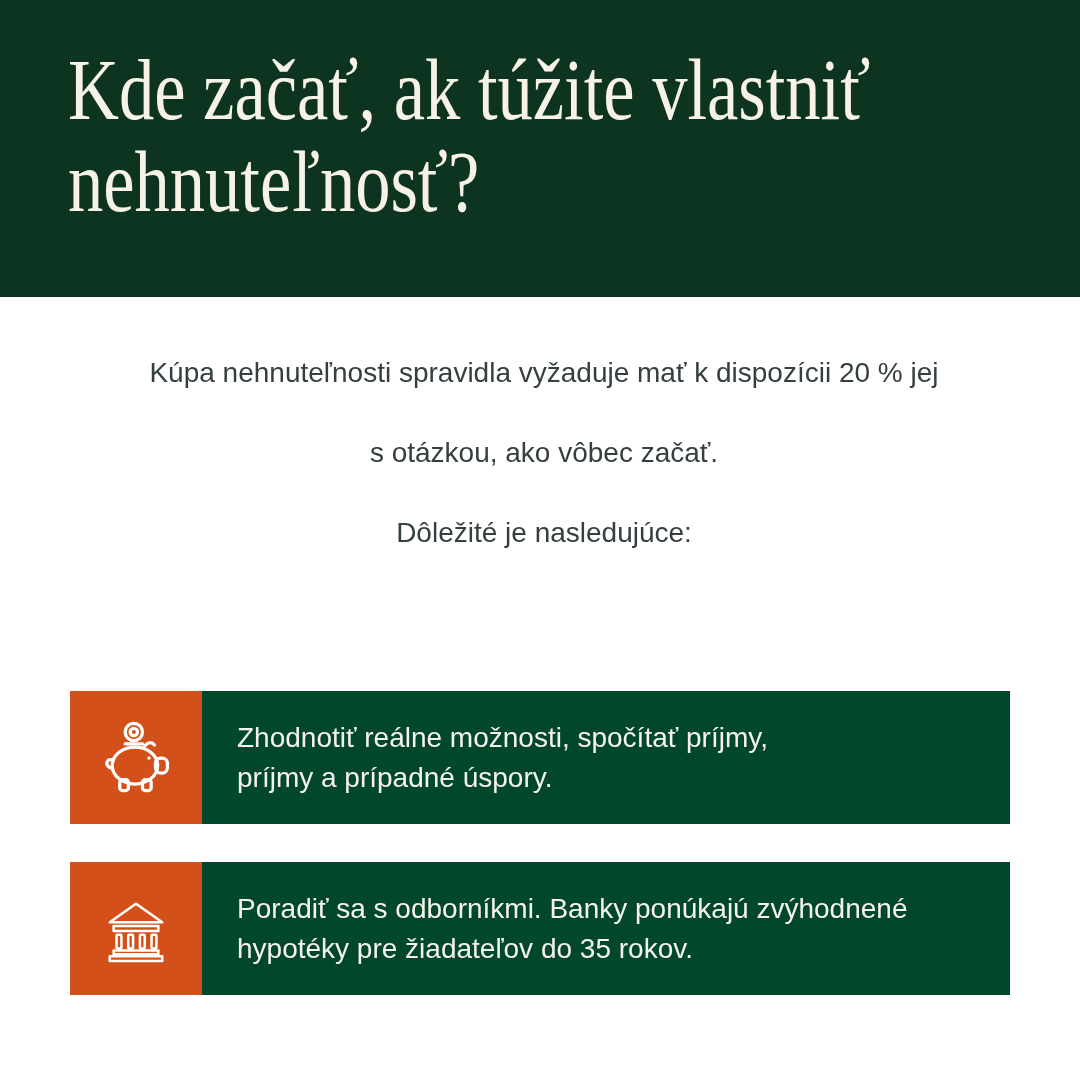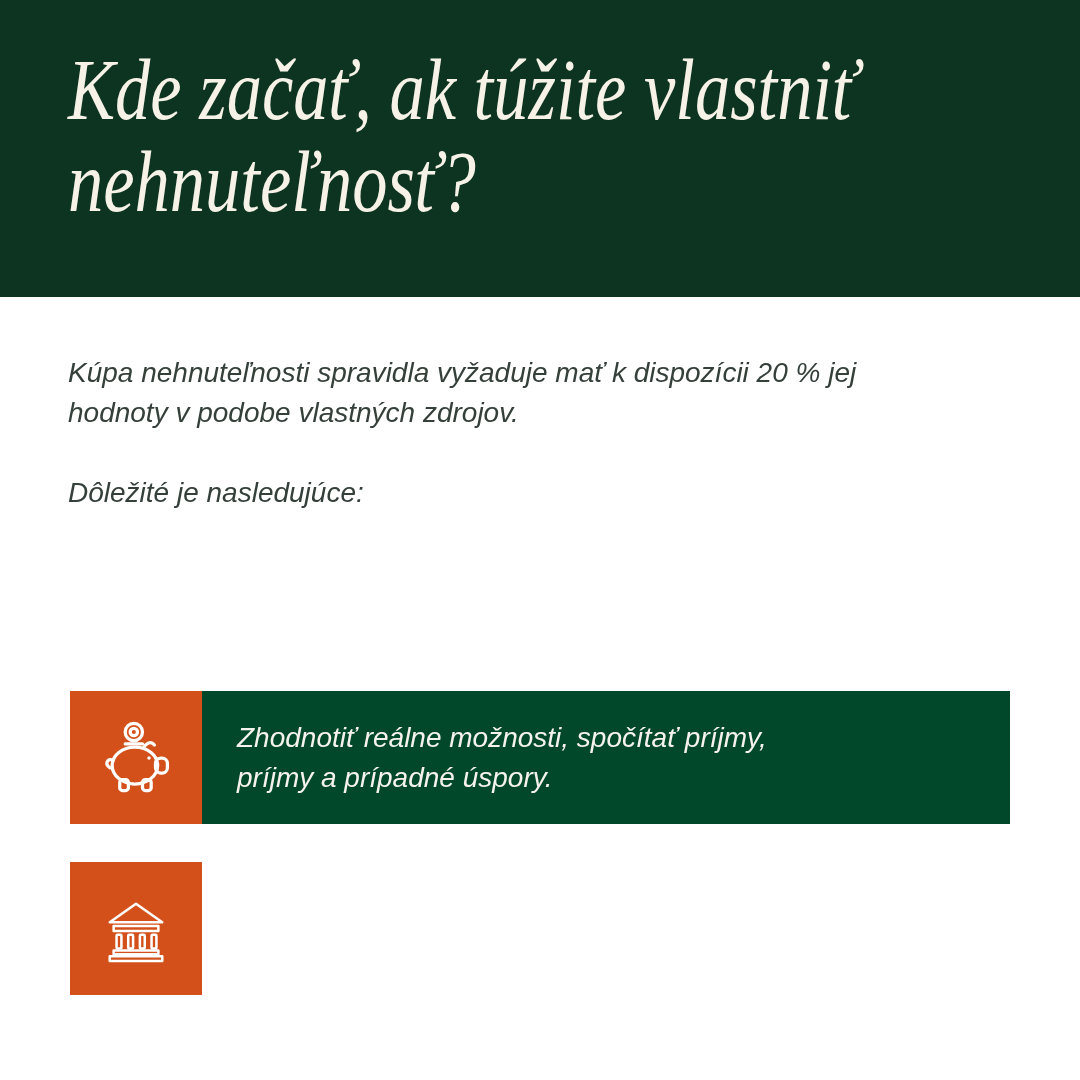--- a/index.html
+++ b/index.html
@@ -3,21 +3,20 @@
 <meta charset="utf-8">
 <style>
   html, body { margin: 0; padding: 0; }
   body { font-family: "Liberation Sans", "DejaVu Sans", sans-serif; }
   .canvas {
     position: relative;
     width: 1080px;
     height: 1080px;
     background: var(--page-bg, #ffffff);
     overflow: hidden;
-    font-style: italic;
   }
   .header {
     box-sizing: border-box;
     width: 1080px;
     height: 297px;
     background: var(--header-green, #0d3420);
     padding: 44px 60px 0 68px;
   }
   .title {
     font-family: "Liberation Serif", "DejaVu Serif", serif;
@@ -31,20 +30,21 @@
   }
   .intro {
     margin: 56px 60px 0 68px;
   }
   .para {
     margin: 0 0 40px 0;
     font-size: 28px;
     line-height: 40px;
     color: var(--body-text, #35403a);
     white-space: nowrap;
+    text-align: center;
   }
   .para:last-child { margin-bottom: 12px; }
   .steps {
     position: absolute;
     left: 70px;
     top: 691px;
     width: 940px;
   }
   .card {
     display: flex;
@@ -82,23 +82,23 @@
   <div class="header">
     <div class="title">
       <div>Kde začať, ak túžite vlastniť</div>
       <div>nehnuteľnosť?</div>
     </div>
   </div>
 
   <div class="intro">
     <div class="para">
       <div>Kúpa nehnuteľnosti spravidla vyžaduje mať k dispozícii 20 % jej</div>
-      <div>hodnoty v podobe vlastných zdrojov.</div>
     </div>
     <div class="para">
+      <div>s otázkou, ako vôbec začať.</div>
     </div>
     <div class="para">
       <div>Dôležité je nasledujúce:</div>
     </div>
   </div>
 
   <div class="steps">
 
     <div class="card">
       <div class="card-icon-box">
@@ -127,16 +127,20 @@
           <path d="M9 29 L36 10 L63 29 Z"></path>
           <rect x="13" y="33" width="46" height="5"></rect>
           <rect x="16" y="42" width="5" height="14" rx="1"></rect>
           <rect x="28" y="42" width="5" height="14" rx="1"></rect>
           <rect x="40" y="42" width="5" height="14" rx="1"></rect>
           <rect x="52" y="42" width="5" height="14" rx="1"></rect>
           <rect x="13" y="58" width="46" height="4"></rect>
           <rect x="9" y="64" width="54" height="5"></rect>
         </svg>
       </div>
+      <div class="card-body">
+        <div class="card-line">Poradiť sa s odborníkmi. Banky ponúkajú zvýhodnené</div>
+        <div class="card-line">hypotéky pre žiadateľov do 35 rokov.</div>
+      </div>
     </div>
 
   </div>
 </div>
 
 </body></html>

